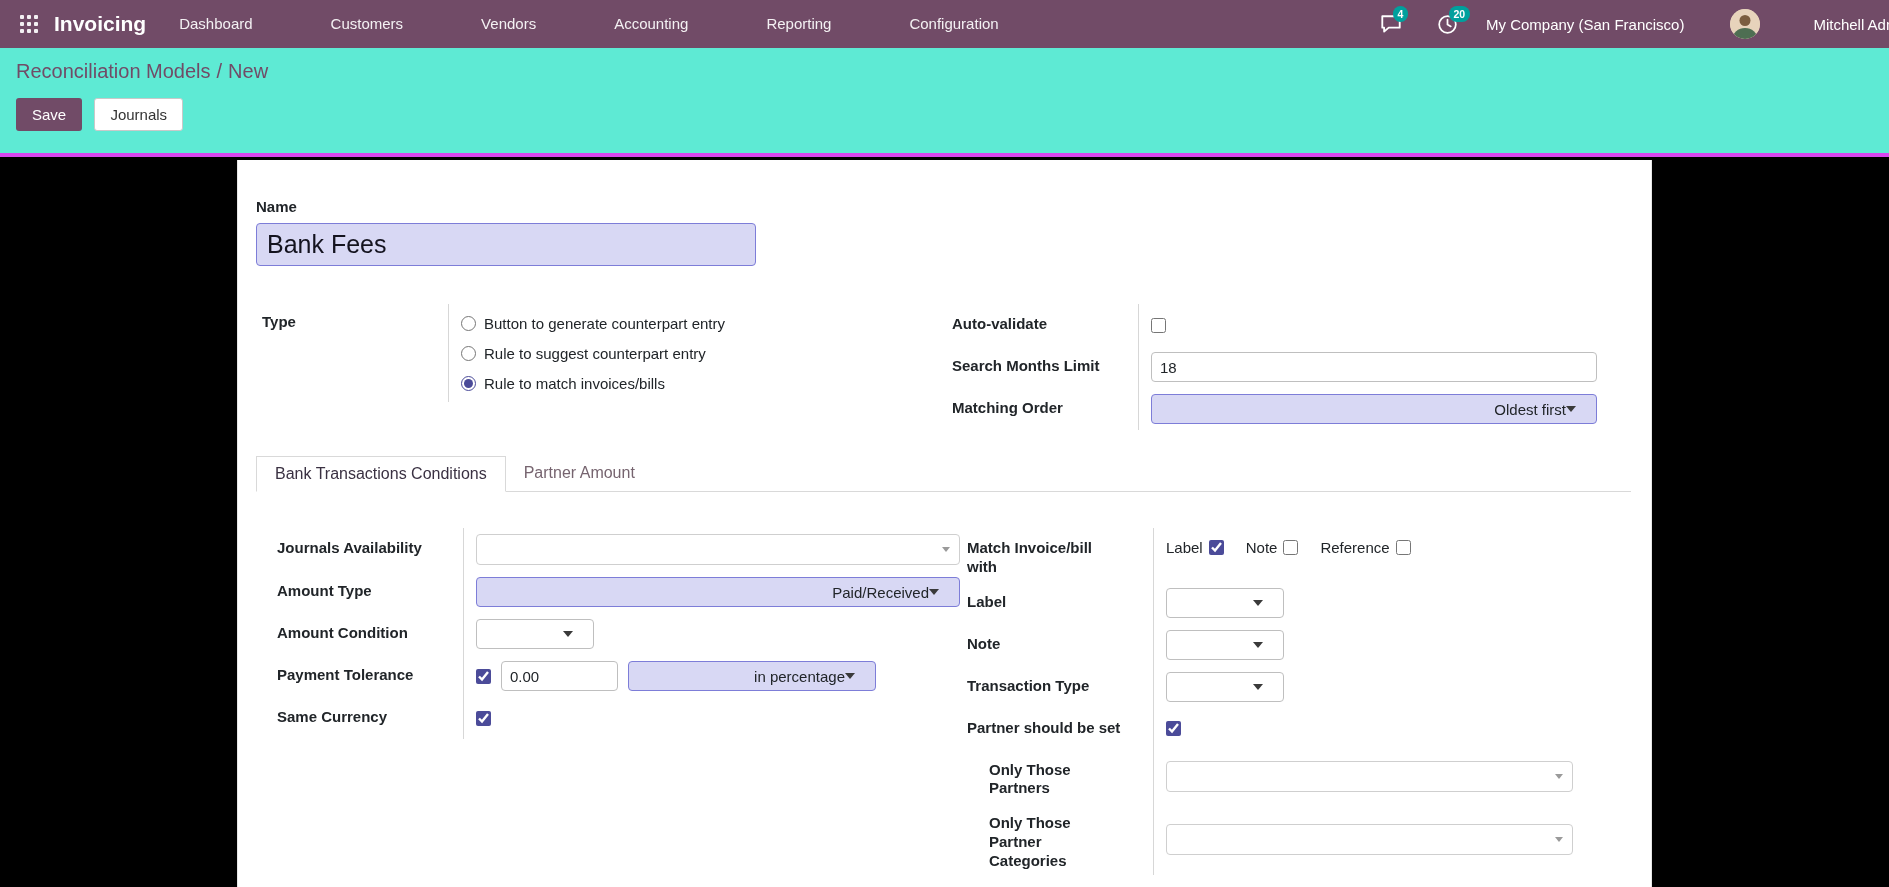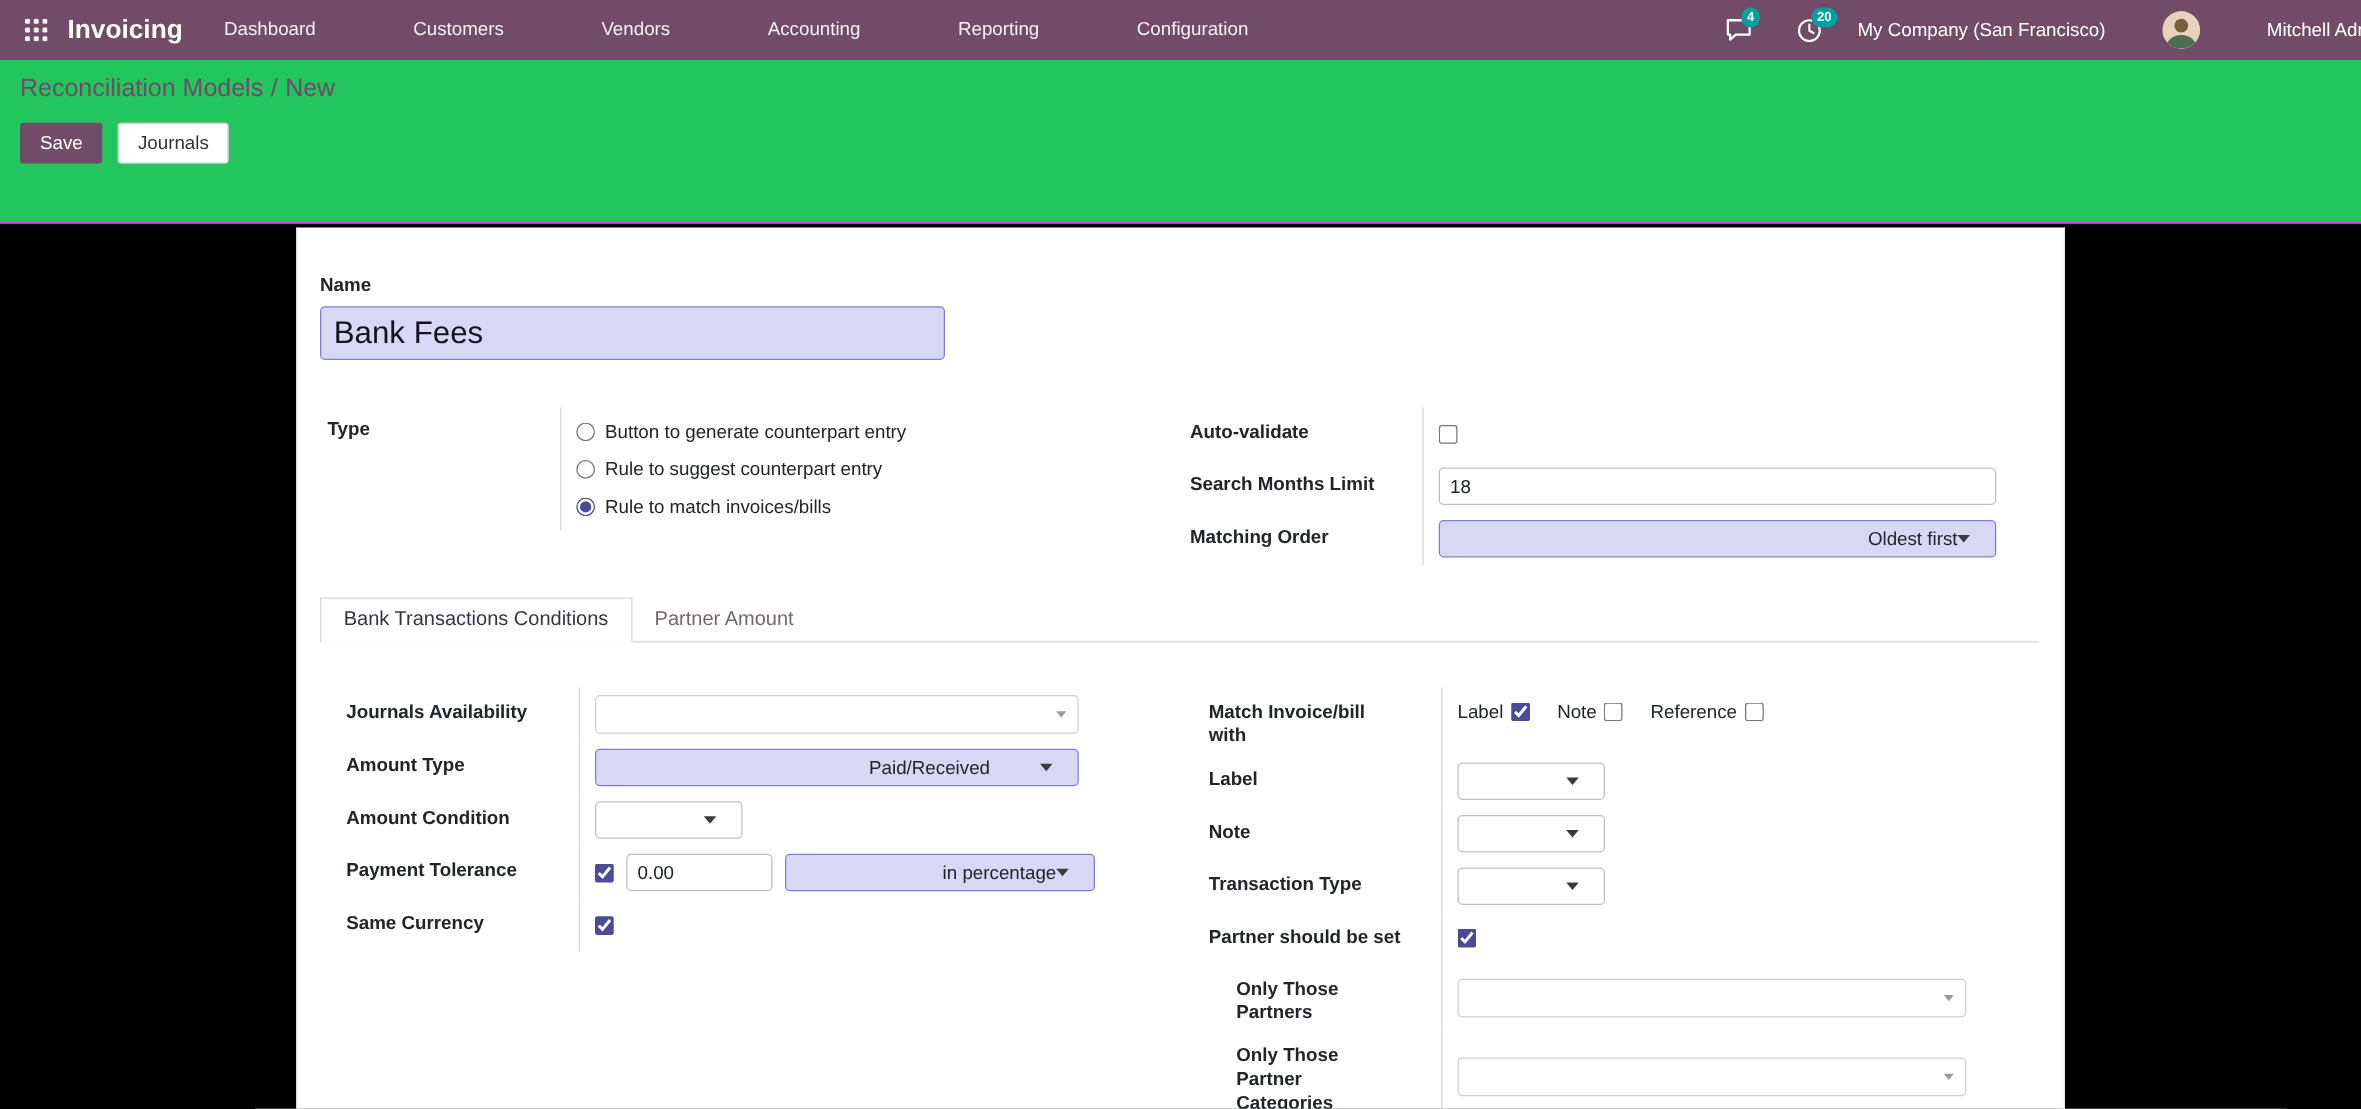--- a/index.html
+++ b/index.html
@@ -21,21 +21,21 @@
   .systray-item{position:relative;width:26px;height:48px;display:flex;align-items:center;justify-content:center;cursor:pointer;flex-shrink:0;}
   .systray-item.chat{margin-right:30px;}
   .systray-item.clock{margin-right:26px;}
   .nav-badge{position:absolute;top:6px;left:15px;background:var(--badge,#00A09D);color:#fff;font-size:10.5px;font-weight:bold;line-height:1;padding:2.5px 4.5px;border-radius:9px;}
   .company{font-size:15px;white-space:nowrap;margin-right:46px;cursor:pointer;flex-shrink:0;}
   .user-menu{display:flex;align-items:center;cursor:pointer;flex-shrink:0;gap:44px;}
   .avatar{width:30px;height:30px;border-radius:50%;overflow:hidden;margin-right:9px;flex-shrink:0;background:#e7d3bb;}
   .user-name{white-space:nowrap;font-size:15px;}
 
   
-  .control-panel{height:131px;background:#22c55e;border-bottom:2px solid #d946ef;padding:12px 16px 0 16px;}
+  .control-panel{height:109px;background:#5eead4;border-bottom:4px solid #d946ef;padding:12px 16px 0 16px;}
   .breadcrumb{color:var(--primary,#714B67);font-size:20px;margin-bottom:15px;}
   .breadcrumb a{color:inherit;text-decoration:none;cursor:pointer;}
   .breadcrumb .sep{margin:0 6px;}
   .btn{font-family:inherit;font-size:15px;line-height:1;padding:8px 15px;border-radius:3px;cursor:pointer;border:1px solid transparent;}
   .btn-primary{background:var(--primary,#714B67);color:#fff;}
   .btn-secondary{background:#fff;color:#333;border-color:#c9c9c9;margin-left:8px;}
 
   
   .content{height:730px;background:#000000;padding-top:3px;}
   .sheet{width:1415px;min-height:727px;margin:0 auto;background:#fff;border:1px solid #e6e6e6;border-top:none;padding:38px 20px 20px 18px;}
@@ -59,26 +59,26 @@
   .radio-line{display:flex;align-items:center;gap:8px;height:30px;font-size:15px;cursor:pointer;}
   input[type=checkbox],input[type=radio]{width:15px;height:15px;accent-color:var(--accent,#4B4B99);cursor:pointer;flex-shrink:0;}
 
   .txt{height:30px;border:1px solid #bfbfbf;border-radius:4px;background:#fff;font-family:inherit;font-size:15px;color:#212529;padding:0 8px;outline:none;}
   .sel{height:30px;border:1px solid #bfbfbf;border-radius:4px;background:#fff;display:flex;align-items:center;justify-content:flex-end;
     padding:0 20px;font-size:15px;color:#212529;cursor:pointer;}
   .sel.hl{background:var(--highlight-bg,#D8D8F4);border-color:var(--highlight-border,#7D7DD8);}
   .combo{height:31px;border:1px solid #cfcfcf;border-radius:4px;background:#fff;display:flex;align-items:center;justify-content:space-between;
     padding:0 9px;font-size:15px;color:#212529;cursor:pointer;}
   .caret{width:0;height:0;border-left:5px solid transparent;border-right:5px solid transparent;border-top:6px solid #3a3a3a;flex-shrink:0;}
-  .caret.muted{border-left-width:4px;border-right-width:4px;border-top-width:5px;border-top-color:#9a9a9a;} .w446{width:446px;} .w404{width:387px;gap:40px;} .w248{width:248px;}
+  .caret.muted{border-left-width:4px;border-right-width:4px;border-top-width:5px;border-top-color:#9a9a9a;} .w446{width:446px;} .w404{width:484px;} .w248{width:248px;}
   .w118{width:118px;} .w117{width:117px;} .w407{width:407px;}
 
   
   .notebook{margin-top:26px;}
-  .tabs{display:flex;border-bottom:1px solid #d9d9d9;align-items:center;}
+  .tabs{display:flex;border-bottom:1px solid #d9d9d9;}
   .tab{padding:8px 18px;font-size:16px;color:#76646f;cursor:pointer;white-space:nowrap;}
   .tab.active{background:#fff;border:1px solid #d9d9d9;border-bottom:1px solid #fff;margin-bottom:-1px;color:#3a3142;}
   .tab-content{padding-top:36px;}
 
   .match-group{display:flex;align-items:center;gap:22px;}
   .match-item{display:flex;align-items:center;gap:6px;font-size:15px;}
 </style>
 </head>
 <body>
 

